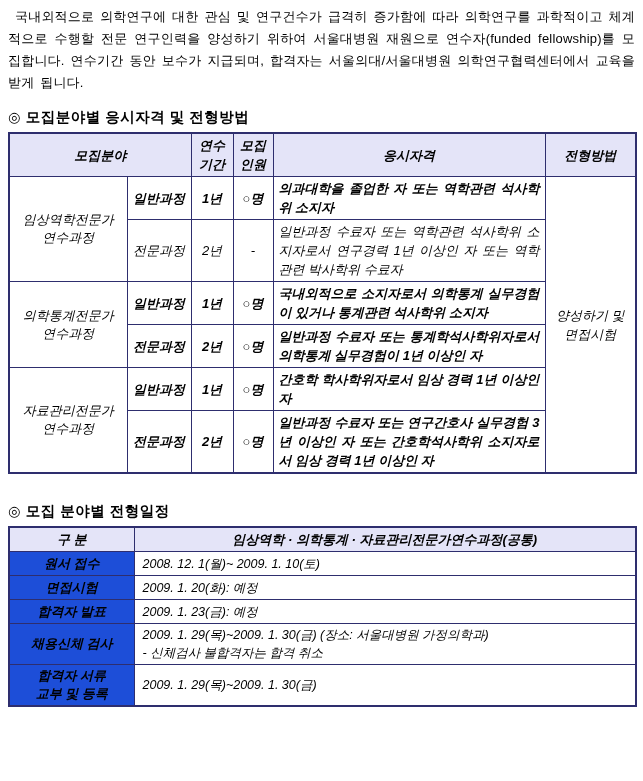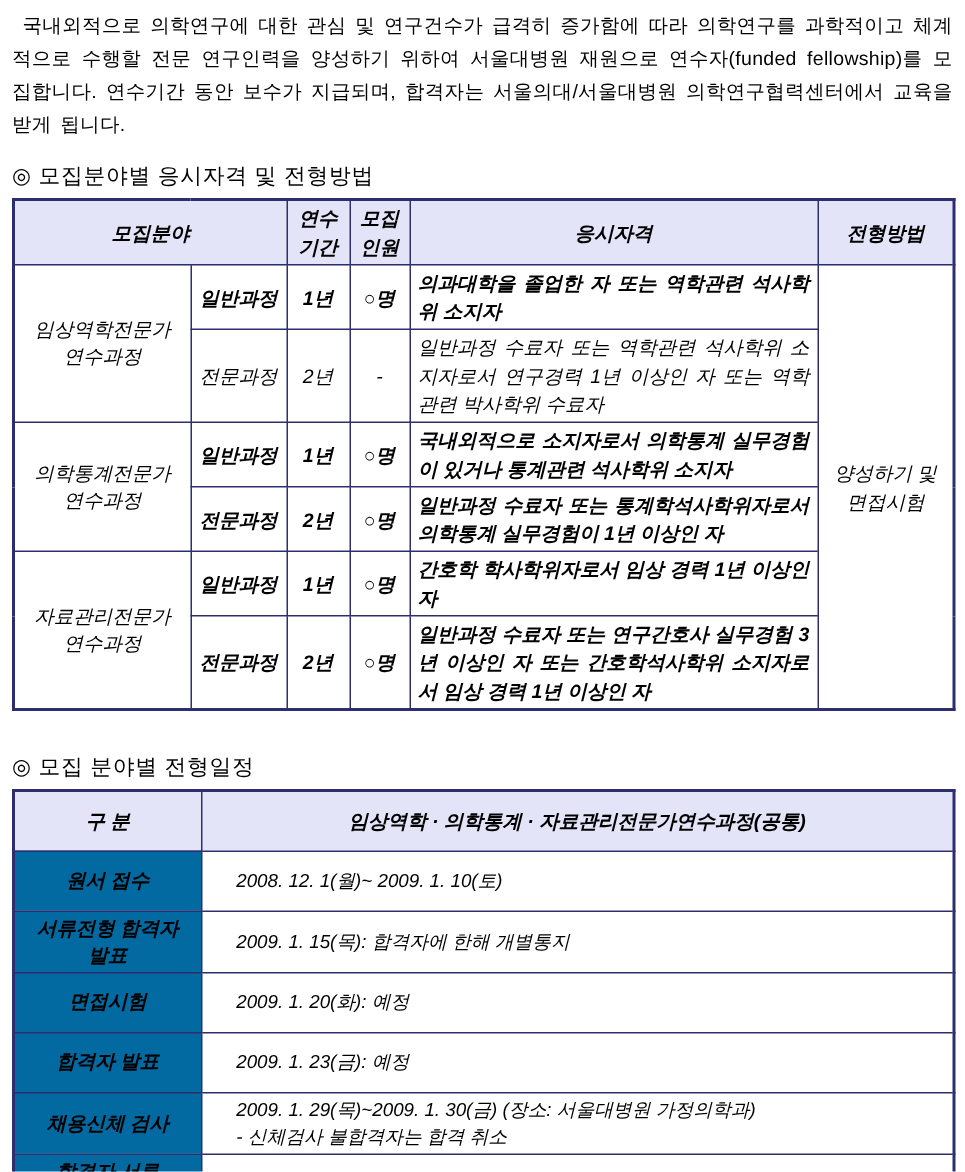--- a/index.html
+++ b/index.html
@@ -20,21 +20,21 @@
     line-height: 22px;
     text-align: justify;
     text-indent: 7px;
     word-spacing: 2px;
     letter-spacing: 0.2px;
   }
 
   .sec-heading {
     margin: 0 0 5px 0;
     font-size: 14.5px;
-    font-weight: normal;
+    font-weight: bold;
     letter-spacing: 0.5px;
   }
   .sec-heading.second { margin-top: 28px; }
 
   table {
     border-collapse: collapse;
     table-layout: fixed;
     width: 627px;
     font-size: 13px;
     font-style: italic;
@@ -59,31 +59,31 @@
     text-align: justify;
     text-align-last: left;
   }
   .t1 .cat { line-height: 18px; margin-top: 23px; }
   .t1 tr.r2lines { height: 42px; }
   .t1 tr.r3lines { height: 62px; }
   .t1 tr.hdr { height: 42px; }
 
   .t2 { margin-top: 2px; }
   .t2 th.lbl {
-    background: #0369a1;
+    background: #1d4ed8;
     font-weight: bold;
     line-height: 18px;
   }
   .t2 td.val {
     text-align: left;
-    padding-left: 23px;
+    padding-left: 8px;
     font-size: 12.5px;
     line-height: 18px;
   }
-  .t2 tr { height: 40px; }
+  .t2 tr { height: 24px; }
   .t2 tr.tall { height: 41px; }
 </style>
 </head>
 <body>
 
 <div class="page">
 
   <p class="intro">국내외적으로 의학연구에 대한 관심 및 연구건수가 급격히 증가함에 따라 의학연구를 과학적이고 체계적으로 수행할 전문 연구인력을 양성하기 위하여 서울대병원 재원으로 연수자(funded fellowship)를 모집합니다. 연수기간 동안 보수가 지급되며, 합격자는 서울의대/서울대병원 의학연구협력센터에서 교육을 받게 됩니다.</p>
 
   <h3 class="sec-heading">◎ 모집분야별 응시자격 및 전형방법</h3>
@@ -166,25 +166,20 @@
     </colgroup>
     <tbody>
       <tr class="hdr">
         <th>구  분</th>
         <th>임상역학 · 의학통계 · 자료관리전문가연수과정(공통)</th>
       </tr>
       <tr>
         <th class="lbl pre">원서 접수</th>
         <td class="val pre">2008. 12. 1(월)~ 2009. 1. 10(토)</td>
       </tr>
-      <tr class="tall">
-        <th class="lbl pre">서류전형 합격자
-발표</th>
-        <td class="val pre">2009. 1. 15(목): 합격자에 한해 개별통지</td>
-      </tr>
       <tr>
         <th class="lbl pre">면접시험</th>
         <td class="val pre">2009. 1. 20(화): 예정</td>
       </tr>
       <tr>
         <th class="lbl pre">합격자 발표</th>
         <td class="val pre">2009. 1. 23(금): 예정</td>
       </tr>
       <tr class="tall">
         <th class="lbl pre">채용신체 검사</th>

